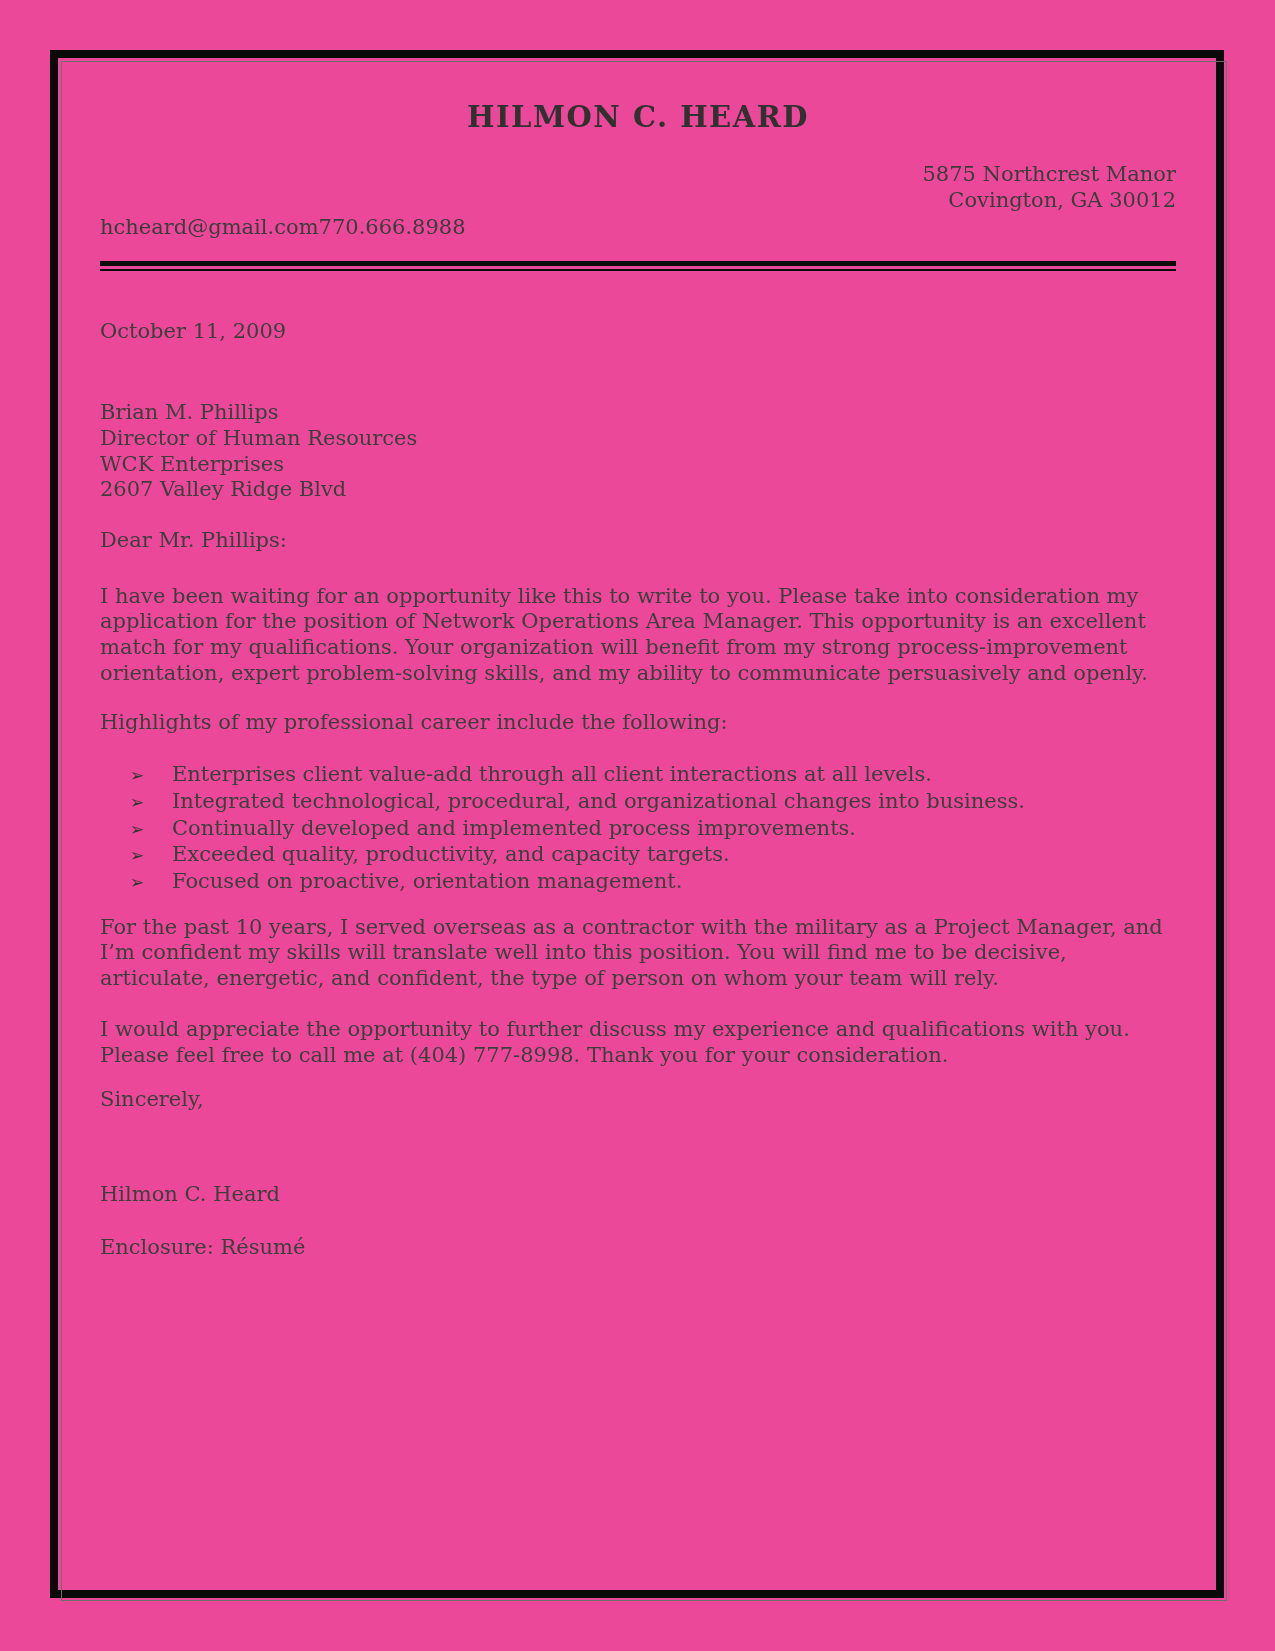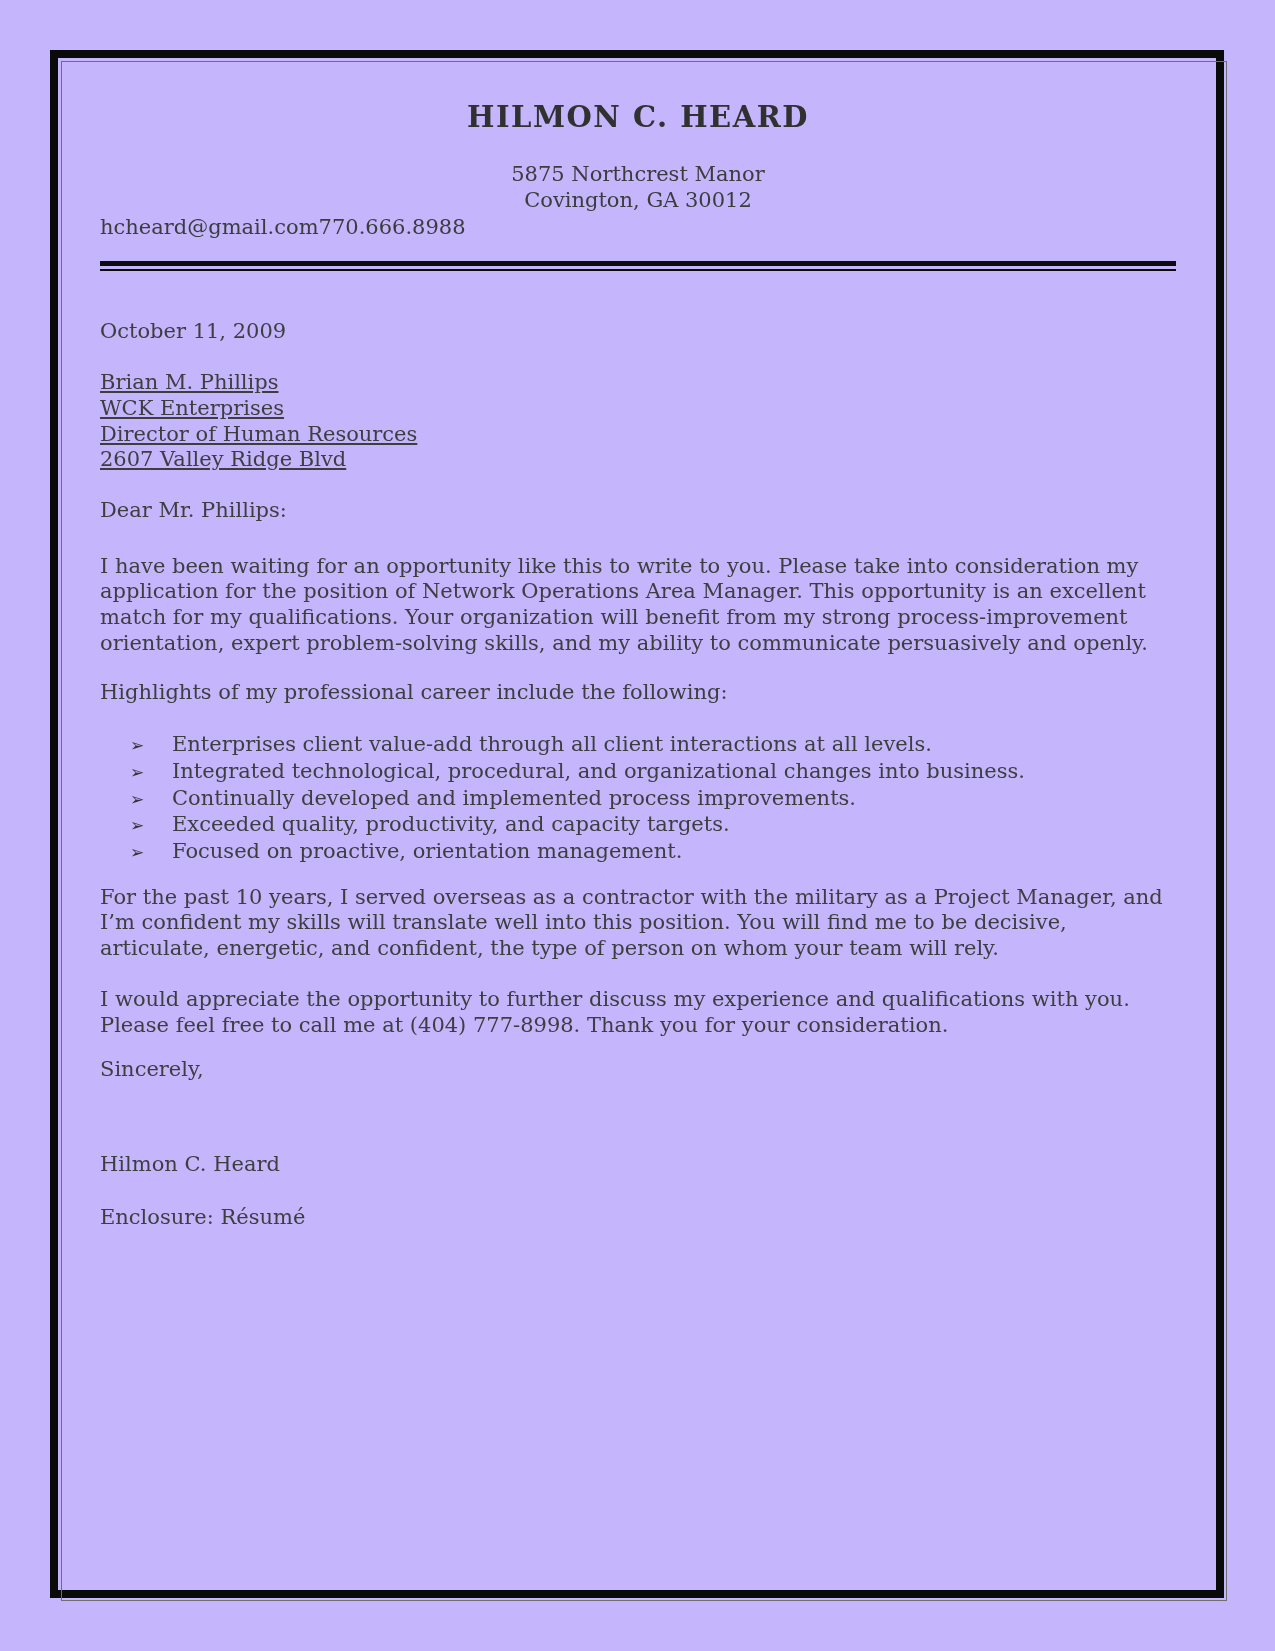--- a/index.html
+++ b/index.html
@@ -4,21 +4,21 @@
 <style>
   html, body {
     margin: 0;
     padding: 0;
     background: #ffffff;
   }
   .page {
     position: relative;
     width: 1275px;
     height: 1651px;
-    background: #c4b5fd;
+    background: #ec4899;
     font-family: "DejaVu Serif", serif;
     color: #3d3d3d;
     overflow: hidden;
   }
   
   .frame-thick {
     position: absolute;
     left: 50px; top: 50px;
     width: 1174px; height: 1548px;
     border: 8px solid #0a0a0a;
@@ -43,21 +43,21 @@
     margin-top: 38px;
     text-align: center;
     font-size: 29px;
     font-weight: bold;
     letter-spacing: 1.5px;
     color: #313131;
     line-height: 34px;
   }
   .address {
     margin-top: 28px;
-    text-align: center;
+    text-align: right;
     font-size: 21px;
     line-height: 25.5px;
     color: #3c3c3c;
   }
   .contact-row {
     margin-top: 2px;
     display: flex;
     align-items: baseline;
     font-size: 21px;
     line-height: 25.5px;
@@ -70,21 +70,21 @@
     border-bottom: 2px solid #0c0c0c;
     width: 100%;
   }
   
   .body-text {
     font-size: 21px;
     line-height: 25.7px;
     color: #3e3e3e;
   }
   .date-line      { margin-top: 48px; }
-  .recipient      { margin-top: 26px; text-decoration: underline; }
+  .recipient      { margin-top: 56px; }
   .salutation     { margin-top: 25px; }
   .para-1         { margin-top: 30px; }
   .highlights     { margin-top: 23px; }
   .bullet-list    { margin-top: 27px; }
   .bullet-row {
     display: flex;
     align-items: baseline;
     padding-left: 30px;
     line-height: 25.7px;
   }
@@ -121,22 +121,22 @@
       <span>hcheard@gmail.com</span>
       <span>770.666.8988</span>
     </div>
 
     <div class="header-rule"></div>
 
     <div class="body-text date-line">October 11, 2009</div>
 
     <div class="body-text recipient">
       <div>Brian M. Phillips</div>
+      <div>Director of Human Resources</div>
       <div>WCK Enterprises</div>
-      <div>Director of Human Resources</div>
       <div>2607 Valley Ridge Blvd</div>
     </div>
 
     <div class="body-text salutation">Dear Mr. Phillips:</div>
 
     <div class="body-text para-1">I have been waiting for an opportunity like this to write to you. Please take into consideration my application for the position of Network Operations Area Manager. This opportunity is an excellent match for my qualifications. Your organization will benefit from my strong process-improvement orientation, expert problem-solving skills, and my ability to communicate persuasively and openly.</div>
 
     <div class="body-text highlights">Highlights of my professional career include the following:</div>
 
     <div class="body-text bullet-list">

